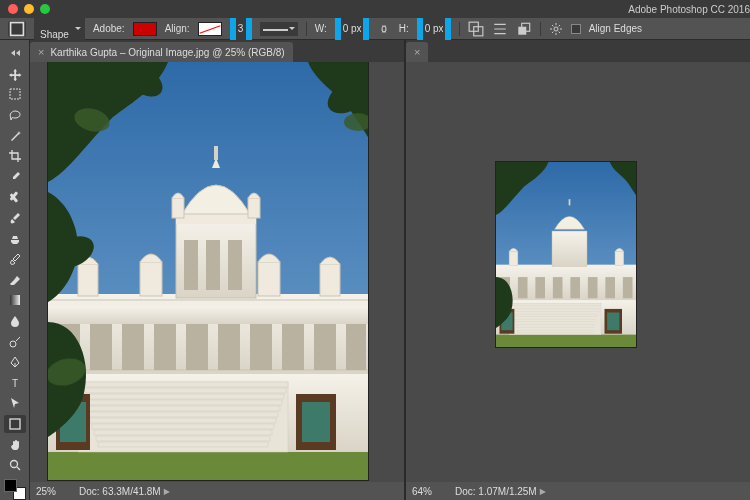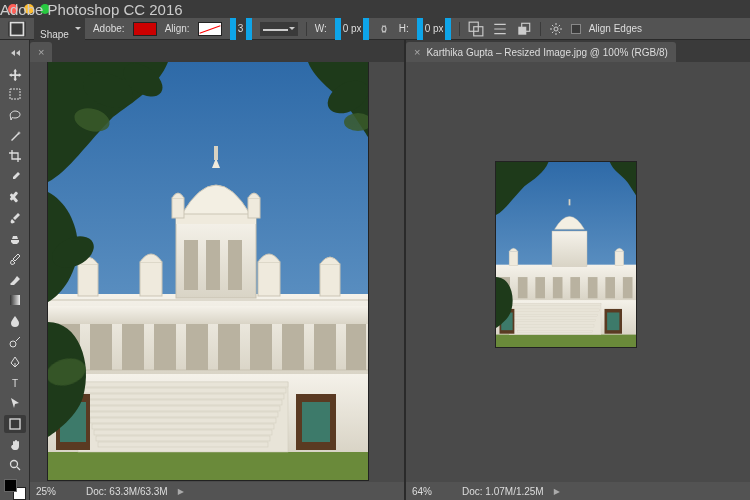--- a/index.html
+++ b/index.html
@@ -1,21 +1,21 @@
 <!DOCTYPE html>
 <html><head>
 <meta charset="utf-8">
 <style>
 *{margin:0;padding:0;box-sizing:border-box;font-family:Helvetica,Arial,sans-serif;font-size:10px;-webkit-user-select:none;user-select:none}
 body{background:#4a4a4a;width:750px;height:500px;overflow:hidden;display:flex;flex-direction:column}
 .titlebar{height:18px;background:#3a3a3a;display:flex;align-items:center;color:#bbb;position:relative}
 .traffic{display:flex;gap:6px;padding-left:8px}
 .traffic span{width:10px;height:10px;border-radius:50%}
 .tl-r{background:#ff5f57}.tl-y{background:#febc2e}.tl-g{background:#28c840}
-.titlebar .title{position:absolute;left:0;right:0;text-align:left;font-size:15px;color:#ccc}
+.titlebar .title{position:absolute;left:0;right:0;text-align:right;font-size:10px;color:#ccc}
 .optionsbar{height:22px;background:#535353;display:flex;align-items:center;gap:8px;padding:0 8px;color:#ddd;font-size:10px;border-bottom:1px solid #2a2a2a}
 .optionsbar .sep{width:1px;height:14px;background:#3a3a3a}
 .optionsbar .label{color:#ddd}
 .optionsbar .dropdown{background:#3a3a3a;padding:14px 16px 2px 6px;border-radius:2px;position:relative}
 .optionsbar .dropdown::after{content:'';position:absolute;right:4px;top:50%;margin-top:-2px;border:3px solid transparent;border-top-color:#ccc}
 .optionsbar .swatch{width:24px;height:14px;border:1px solid #222}
 .optionsbar .swatch.fill{background:#c00}
 .optionsbar .swatch.nofill{background:#fff;position:relative}
 .optionsbar .swatch.nofill::after{content:'';position:absolute;left:0;right:0;top:50%;border-top:1px solid red;transform:rotate(-20deg)}
 .optionsbar input{width:34px;background:#3a3a3a;border:6px solid #0ea5e9;color:#ddd;font-size:10px;padding:15px 2px}
@@ -37,21 +37,21 @@
 .docarea{flex:1;display:flex;min-width:0}
 .pane{display:flex;flex-direction:column;background:#4a4a4a;min-width:0}
 .pane.left{flex:0 0 376px;border-right:2px solid #2a2a2a}
 .pane.right{flex:1}
 .tabrow{height:22px;background:#3a3a3a;display:flex;align-items:flex-end}
 .tab{height:20px;background:#535353;color:#ddd;font-size:10px;padding:0 8px;display:flex;align-items:center;gap:6px;border-top-left-radius:3px;border-top-right-radius:3px;position:relative}
 .tab .x{color:#aaa;font-size:11px}
 .canvaswrap{flex:1;position:relative;background:#4a4a4a;overflow:hidden}
 .canvas{position:absolute;background:#333;box-shadow:0 0 0 1px #222}
 .canvas svg{width:100%;height:100%;display:block}
-.statusbar{height:18px;background:#535353;color:#ddd;font-size:9px;display:flex;align-items:center;padding:0 6px;gap:10px}
+.statusbar{height:18px;background:#535353;color:#ddd;font-size:9px;display:flex;align-items:center;padding:0 6px;gap:3px}
 .statusbar .zoom{width:40px}
 .statusbar .caret{font-size:8px;color:#aaa}
 </style>
 </head>
 <body>
 
 <div class="titlebar">
   <div class="traffic">
     <span class="tl-r"></span>
     <span class="tl-y"></span>
@@ -230,20 +230,21 @@
         <div class="bg"></div>
         <div class="fg"></div>
       </div>
   </div>
 
   <div class="docarea">
     <div class="pane left">
       <div class="tabrow">
         <div class="tab">
           <span class="x">×</span>
+          <span>Karthika Gupta – Original Image.jpg @ 25% (RGB/8)</span>
         </div>
       </div>
       <div class="canvaswrap">
         <div class="canvas" style="left:18px;top:0;width:320px;height:418px">
           <svg viewBox="0 0 320 418" preserveAspectRatio="none">
             <defs>
               <linearGradient id="sky" x1="0" y1="0" x2="0" y2="1">
                   <stop offset="0" stop-color="#2e6aa8"></stop>
                   <stop offset="1" stop-color="#7aa9d2"></stop>
                 </linearGradient>
@@ -345,30 +346,29 @@
             <g fill="#3a5a2a" opacity=".85">
               <ellipse cx="44" cy="58" rx="18" ry="11" transform="rotate(15 44 58)"></ellipse>
               <ellipse cx="18" cy="310" rx="20" ry="13" transform="rotate(-15 18 310)"></ellipse>
               <ellipse cx="310" cy="60" rx="14" ry="9"></ellipse>
             </g>
           </svg>
         </div>
       </div>
       <div class="statusbar">
         <span class="zoom">25%</span>
-        <span>Doc: 63.3M/63.3M</span>
+        <span>Doc: 63.3M/41.8M</span>
         <span class="caret">▶</span>
       </div>
     </div>
 
     <div class="pane right">
       <div class="tabrow">
         <div class="tab">
           <span class="x">×</span>
-          <span>Karthika Gupta – Resized Image.jpg @ 100% (RGB/8)</span>
         </div>
       </div>
       <div class="canvaswrap">
         <div class="canvas" style="left:90px;top:100px;width:140px;height:185px">
           <svg viewBox="0 0 320 418" preserveAspectRatio="none">
             <rect width="320" height="418" fill="url(#sky)"></rect>
             <rect x="0" y="388" width="320" height="30" fill="#6a8a3a"></rect>
             <rect x="0" y="310" width="320" height="80" fill="url(#marb)"></rect>
             <g fill="#e8e4d8" stroke="#cfc9ba" stroke-width="0.5">
               <rect x="30" y="320" width="210" height="70"></rect>

